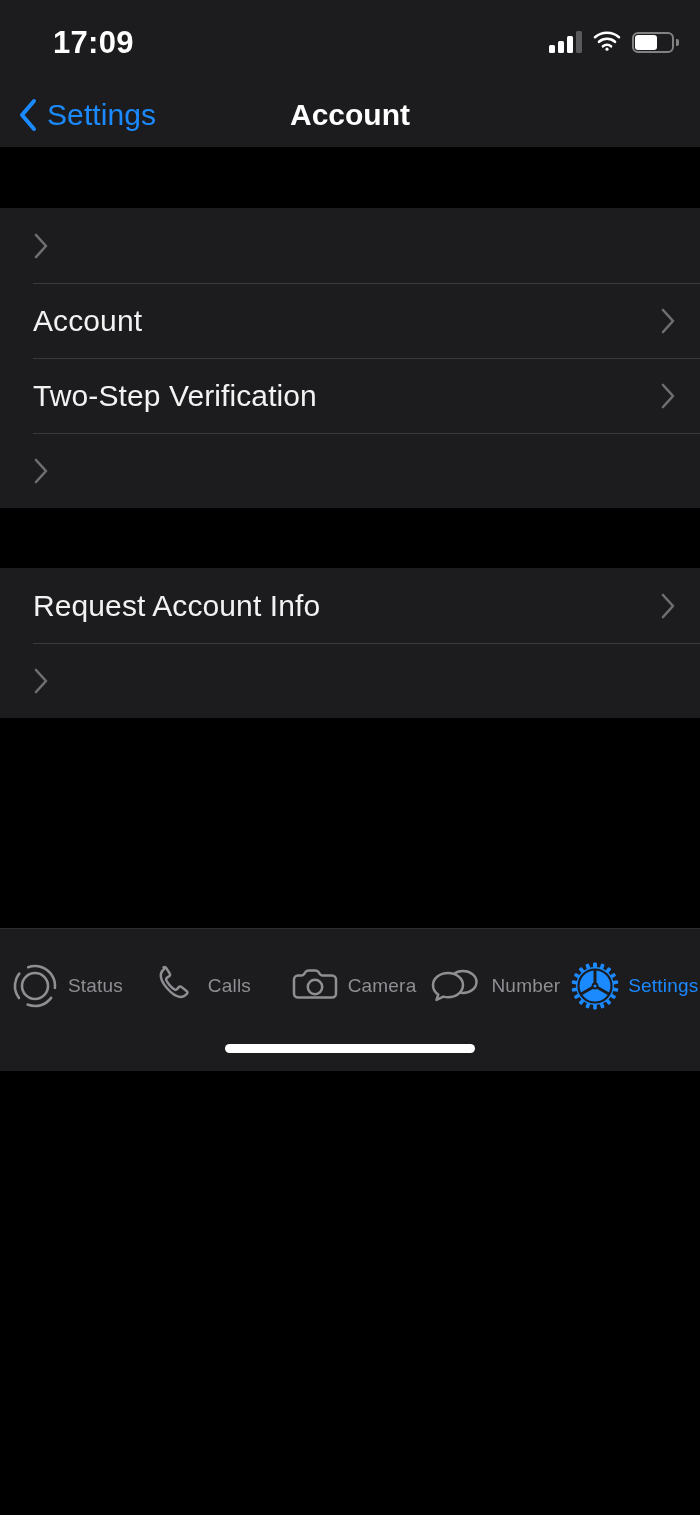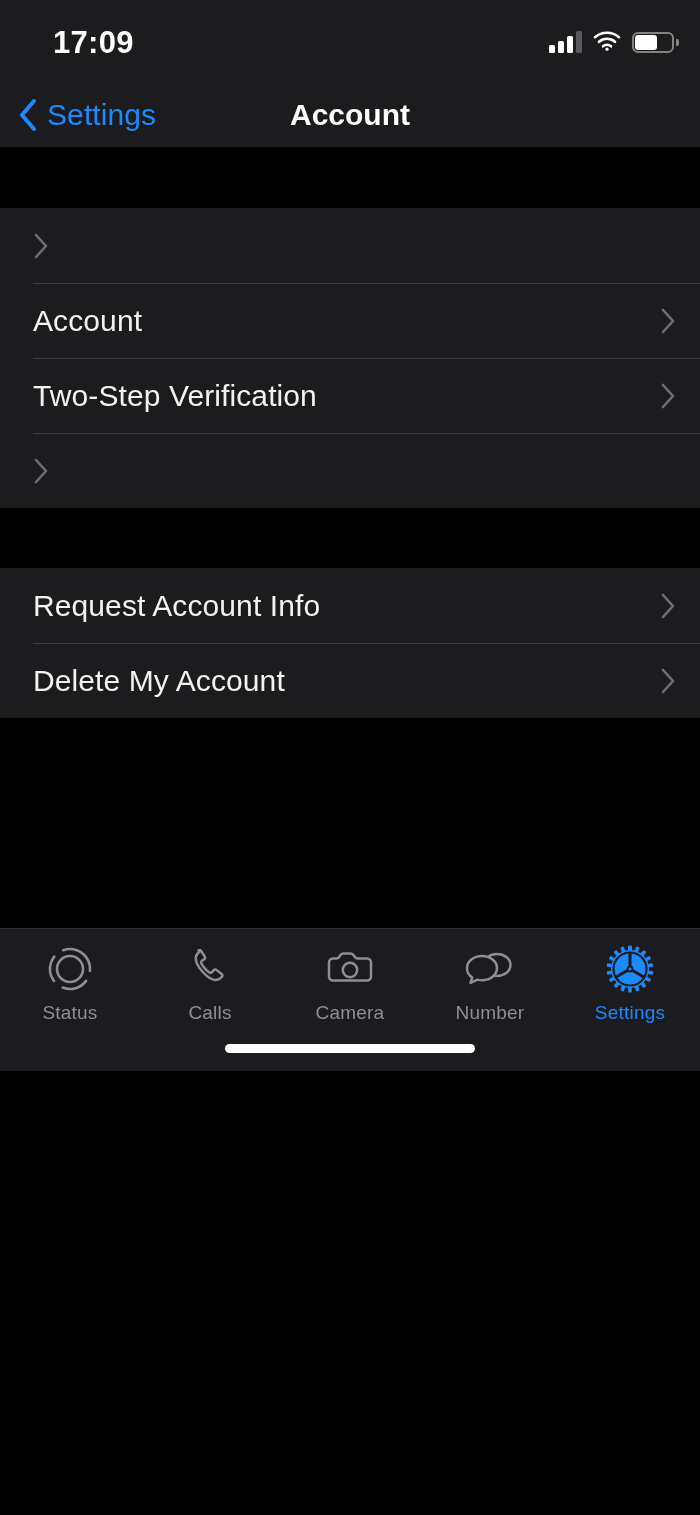--- a/index.html
+++ b/index.html
@@ -94,23 +94,23 @@
   .tabbar {
     position:absolute; left:0; bottom:0; width:700px; height:143px;
     background:#1c1c1e;
     border-top:1px solid #2e2e30;
   }
   .tabs {
     position:absolute; left:0; top:0; width:700px; height:100px;
     display:flex;
   }
   .tab {
-    flex:1; display:flex; flex-direction:column;
+    flex:1; display:flex; flex-direction:row;
     align-items:center; justify-content:flex-start;
-    padding-top:13px; cursor:pointer; gap:6px;
+    padding-top:13px; cursor:pointer; gap:6px;padding-left:8px;
   }
   .tab svg { display:block; }
   .tab-label {
     font-size:19px; color:#8e8e93; letter-spacing:.2px;
   }
   .tab.active .tab-label { color:#1b8aff; }
   .home-indicator {
     position:absolute; left:50%; transform:translateX(-50%);
     bottom:18px; width:250px; height:9px;
     background:#ffffff; border-radius:5px;
@@ -199,21 +199,20 @@
     <div class="group">
       <div class="row">
         <span class="row-label">Request Account Info</span>
         <span>
           <svg class="row-chevron" viewBox="0 0 16 28" fill="none">
               <path d="M3 3l10 11L3 25" stroke="#6e6e73" stroke-width="2.6" stroke-linecap="round" stroke-linejoin="round"></path>
             </svg>
         </span>
       </div>
       <div class="row">
-        <span class="row-label">Delete My Account</span>
         <span>
           <svg class="row-chevron" viewBox="0 0 16 28" fill="none">
               <path d="M3 3l10 11L3 25" stroke="#6e6e73" stroke-width="2.6" stroke-linecap="round" stroke-linejoin="round"></path>
             </svg>
         </span>
       </div>
     </div>
   </div>
 
   <div class="tabbar">

